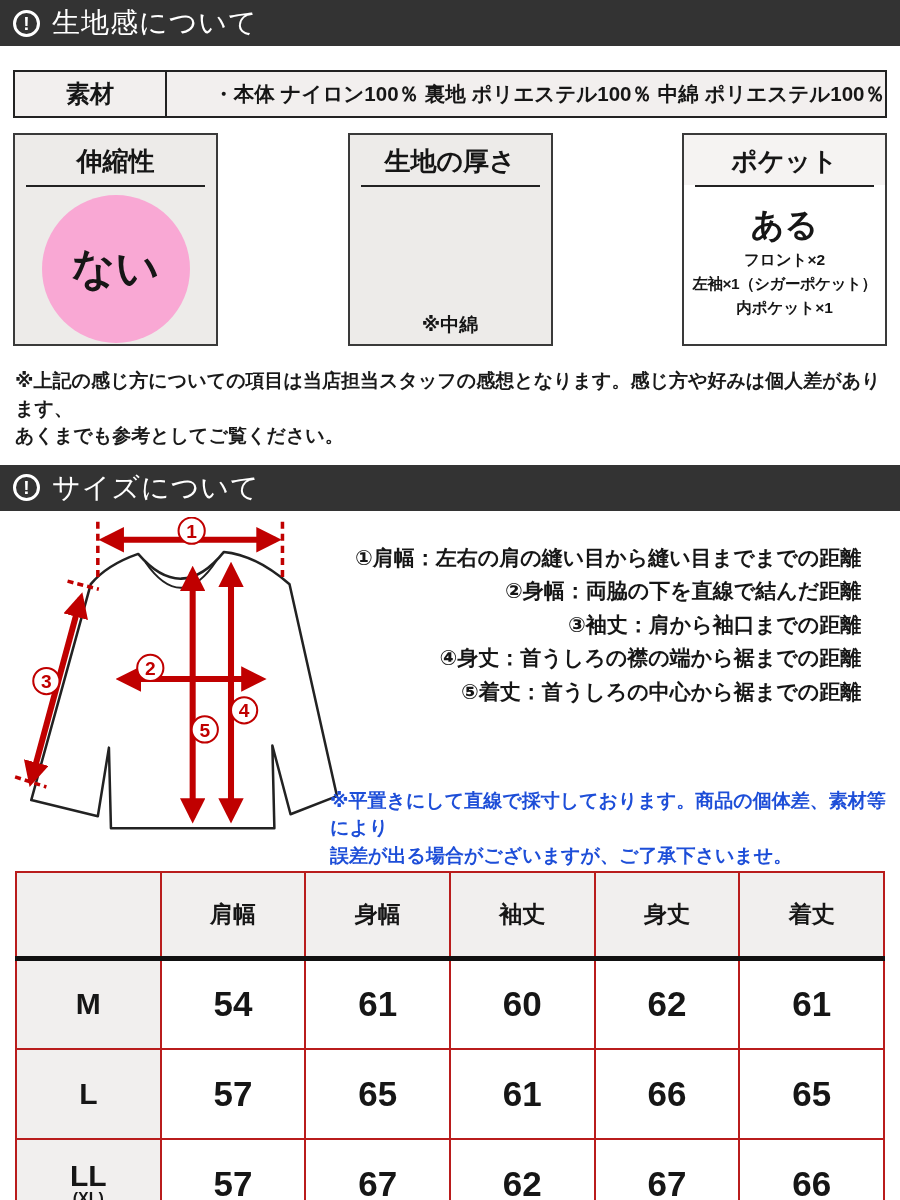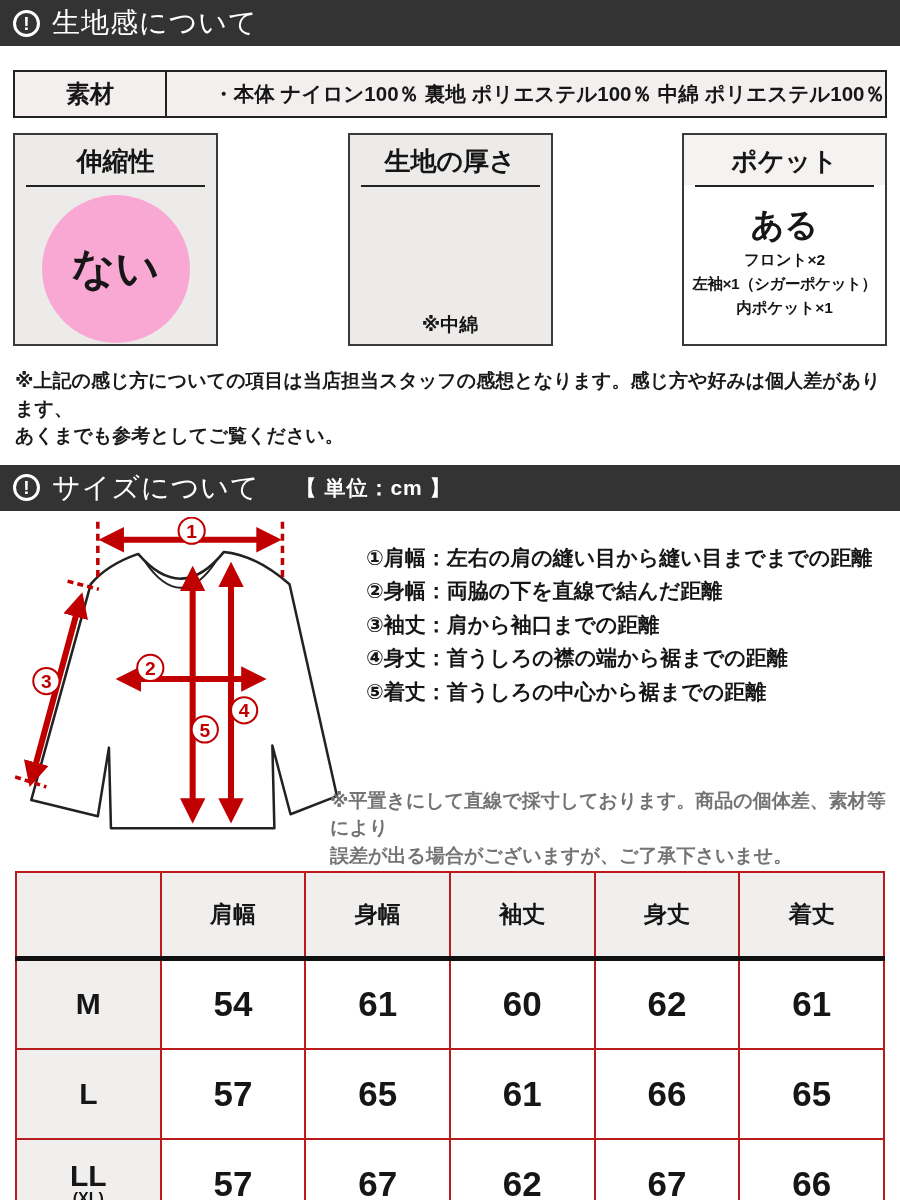--- a/index.html
+++ b/index.html
@@ -94,30 +94,31 @@
     font-size:19px; font-weight:bold; line-height:1.45;
     color:#1a1a1a;
   }
 
   .bar2 { margin-top:15px; }
 
   
   .diagram-area { position:relative; height:348px; }
   .shirt-svg { position:absolute; left:4px; top:6px; }
   .legend {
-    position:absolute; left:366px; top:30px;
+    position:absolute; left:355px; top:30px;
     margin:0; padding:0; list-style:none;
     font-size:21px; font-weight:bold; line-height:33.5px;
     white-space:nowrap;
+    text-align:right;
   }
   .measure-note {
     position:absolute; left:330px; top:276px; width:565px;
     margin:0;
     font-size:19px; font-weight:bold; line-height:1.45;
-    color:#737373;
+    color:#1d4ed8;
   }
 
   
   .size-table {
     margin:12px auto 0;
     width:870px;
     border-collapse:collapse;
     table-layout:fixed;
     text-align:center;
   }
@@ -174,21 +175,20 @@
     <div class="pocket-detail wide">左袖×1（シガーポケット）</div>
     <div class="pocket-detail">内ポケット×1</div>
   </div>
 </div>
 
 <p class="note"><span>※上記の感じ方についての項目は当店担当スタッフの感想となります。感じ方や好みは個人差があります、</span><br><span>あくまでも参考としてご覧ください。</span></p>
 
 <div class="bar bar2">
   <span class="alert-icon">!</span>
   <span class="bar-title">サイズについて</span>
-  <span class="bar-unit">【 単位：cm 】</span>
 </div>
 
 <div class="diagram-area">
   <svg class="shirt-svg" width="340" height="320" viewBox="0 0 337 316">
     <defs>
       <marker id="ah" viewBox="0 0 10 10" refX="7.5" refY="5" markerWidth="4.2" markerHeight="4.2" orient="auto-start-reverse">
         <path d="M0,0 L10,5 L0,10 Z" fill="#c00000"></path>
       </marker>
     </defs>
 

